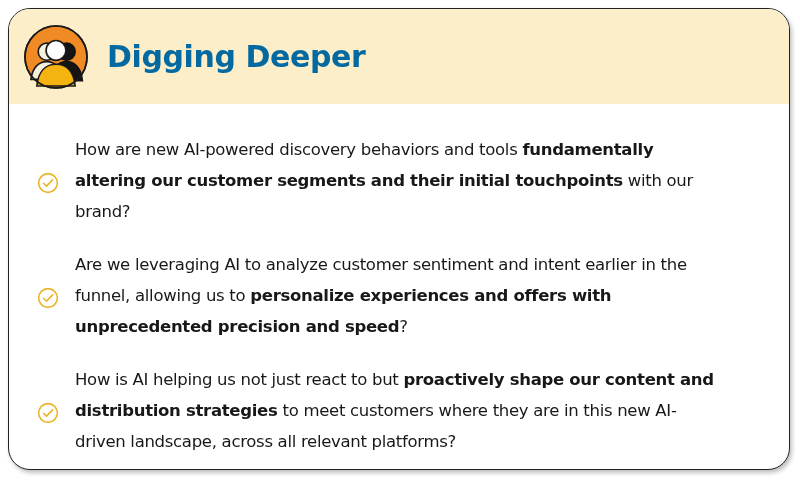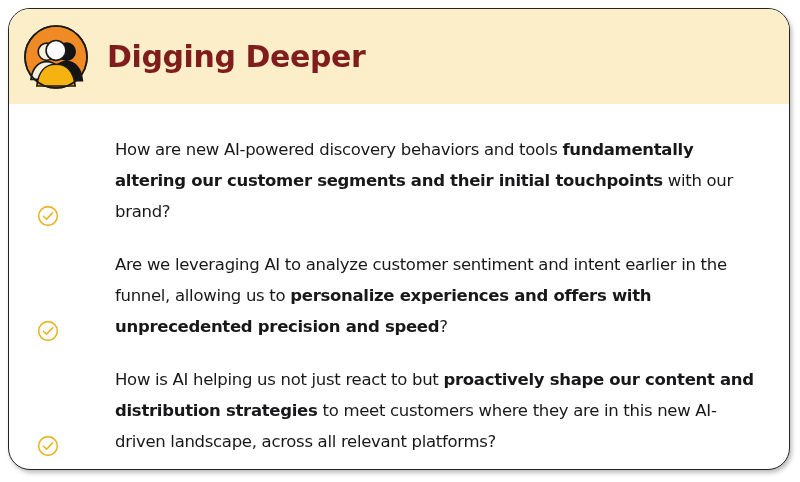--- a/index.html
+++ b/index.html
@@ -43,42 +43,41 @@
     height: 66px;
     flex: 0 0 66px;
     margin-right: 18px;
     display: block;
   }
 
   .header-title {
     font-family: "DejaVu Sans", sans-serif;
     font-size: 30px;
     font-weight: bold;
-    color: #7f1d1d;
+    color: #0369a1;
     letter-spacing: -0.4px;
     line-height: 1;
     white-space: nowrap;
   }
 
   .card-body {
     padding: 30px 28px 20px 28px;
     box-sizing: border-box;
   }
 
   .qa-list {
     list-style: none;
     margin: 0;
     padding: 0;
   }
 
   .qa-item {
     display: flex;
-    align-items: flex-end;
+    align-items: center;
     margin-bottom: 22px;
-    gap: 40px;
   }
   .qa-item:last-child {
     margin-bottom: 0;
   }
 
   .check-icon {
     flex: 0 0 22px;
     width: 22px;
     height: 22px;
     margin-top: 4px;

